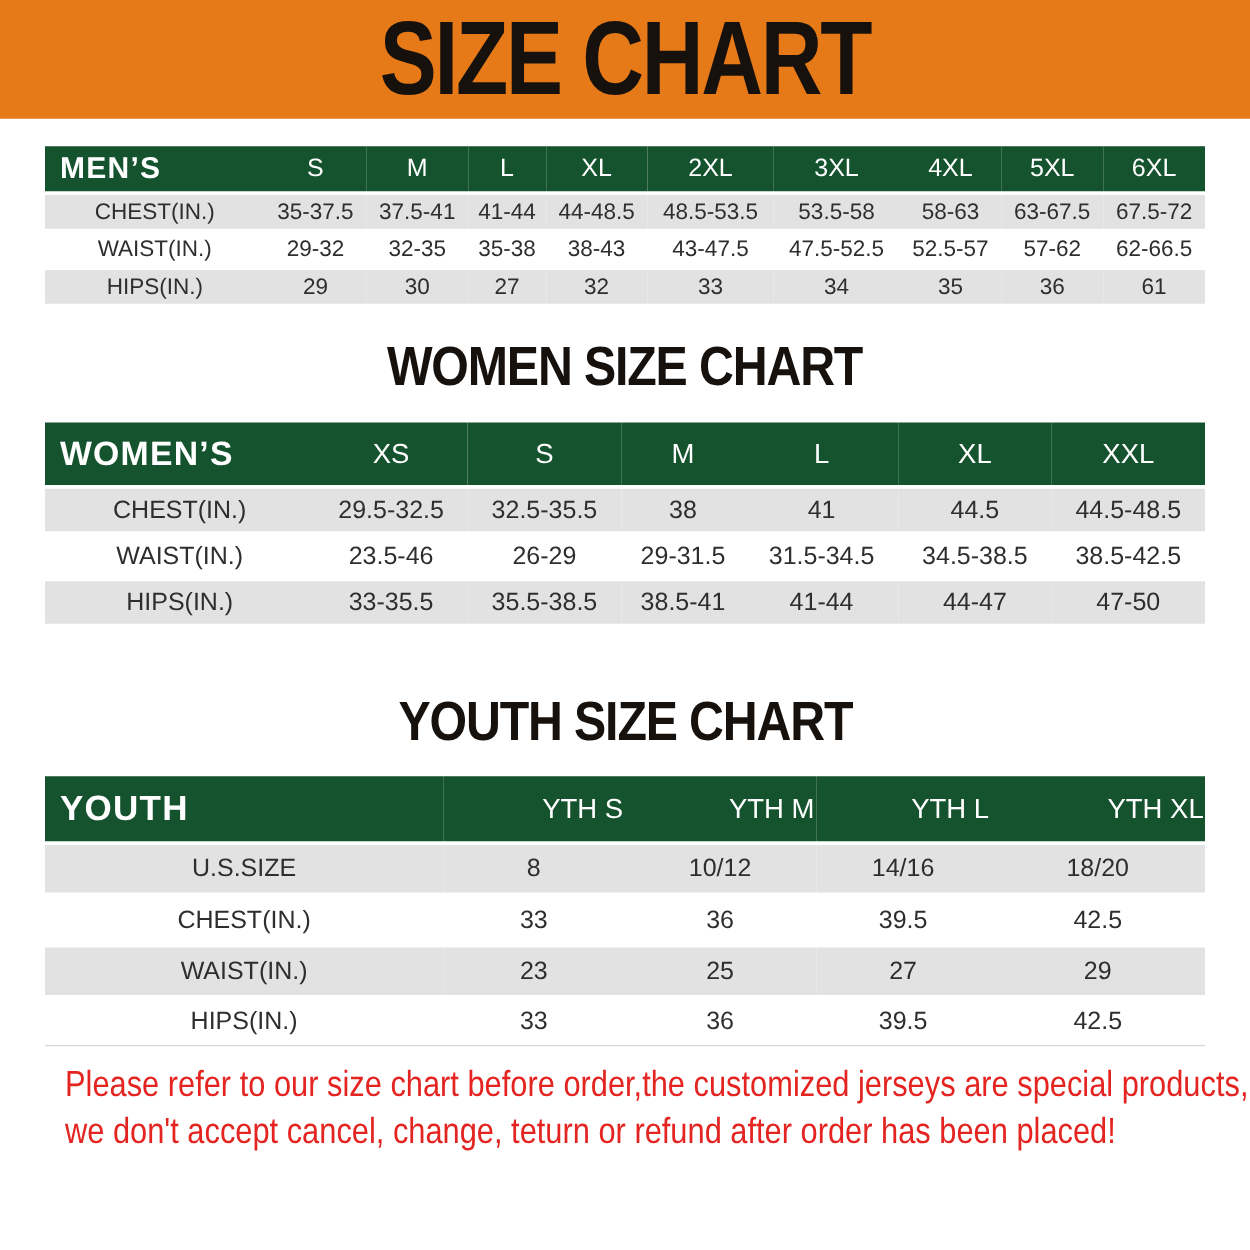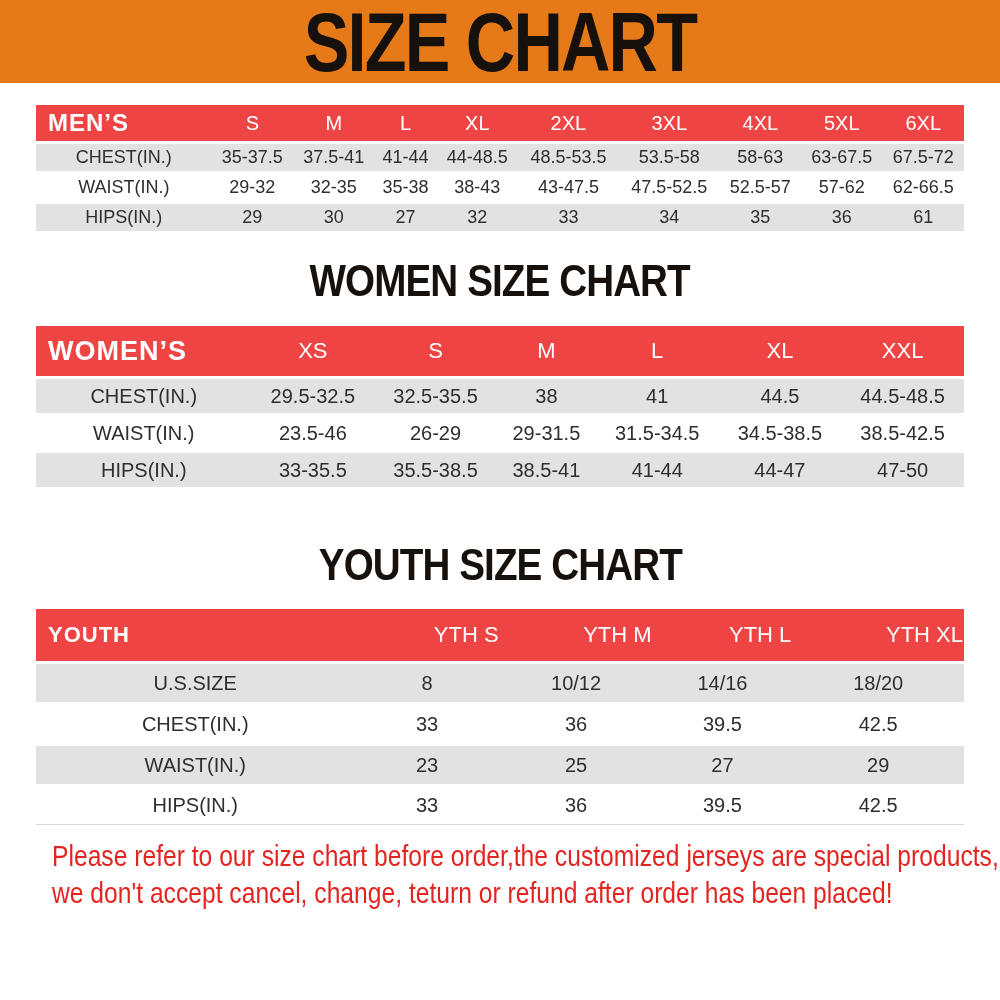--- a/index.html
+++ b/index.html
@@ -2,21 +2,21 @@
 <html><head>
 <meta charset="utf-8">
 <style>
   html,body{margin:0;padding:0;}
   body{
     width:1000px;height:1000px;overflow:hidden;
     background:#ffffff;
     font-family:"Liberation Sans",sans-serif;
   }
   .banner{
-    height:83px;background:#E77A18;
+    height:95px;background:#E77A18;
     display:flex;align-items:center;justify-content:center;
   }
   .condensed{
     display:inline-block;font-weight:bold;color:#17110d;
     transform:scale(0.9,1.1);letter-spacing:-2px;white-space:nowrap;
   }
   .banner .condensed{font-size:76px;}
   .section-heading{
     margin:0;text-align:center;height:38px;line-height:38px;color:#131313;
   }
@@ -24,21 +24,21 @@
   #sec0 .section-heading{margin-top:20px;}
   #sec1 .section-heading{margin-top:28px;}
   #sec2 .section-heading{margin-top:56px;}
   .size-table{
     width:928px;margin:0 36px;
     border-collapse:separate;border-spacing:0 3px;table-layout:auto;
   }
   #sec0 .size-table{margin-top:19px;}
   #sec1 .size-table{margin-top:23px;}
   #sec2 .size-table{margin-top:22px;}
-  .size-table thead tr{background:#ef4444;color:#ffffff;}
+  .size-table thead tr{background:#14532d;color:#ffffff;}
   .size-table th.hlabel{
     text-align:left;padding-left:12px;font-weight:bold;letter-spacing:1px;white-space:nowrap;
   }
   .size-table th.hsize{font-weight:normal;text-align:center;}
   .size-table tbody td{text-align:center;color:#2e2e2e;white-space:nowrap;}
   .size-table tbody td.rlabel{padding:0 20px;}
   .size-table tbody tr:nth-child(odd){background:#E2E2E2;}
   .size-table tbody tr:nth-child(even){background:#ffffff;}
   
   .men thead tr{height:36px;}
@@ -49,21 +49,21 @@
   
   .women thead tr{height:50px;}
   .women tbody tr{height:34px;}
   .women{font-size:20px;}
   .women th.hlabel{font-size:27px;}
   .women th.hsize{font-size:22px;}
   
   .youth thead tr{height:52px;}
   .youth tbody tr{height:38px;}
   .youth{font-size:20px;}
-  .youth th.hlabel{font-size:22px;}
+  .youth th.hlabel{font-size:28px;}
   .youth th.hsize{font-size:22px;text-align:right;}
   .youth tbody tr:last-child td{border-bottom:1px solid #d8d8d8;}
   .footer-note{
     margin-top:10px;padding-left:22px;color:#E32420;
     font-size:29px;line-height:37px;font-weight:normal;margin-left:30px;
   }
   .footer-line{
     display:inline-block;transform:scaleX(0.85);transform-origin:left center;white-space:nowrap;
   }
 </style>

